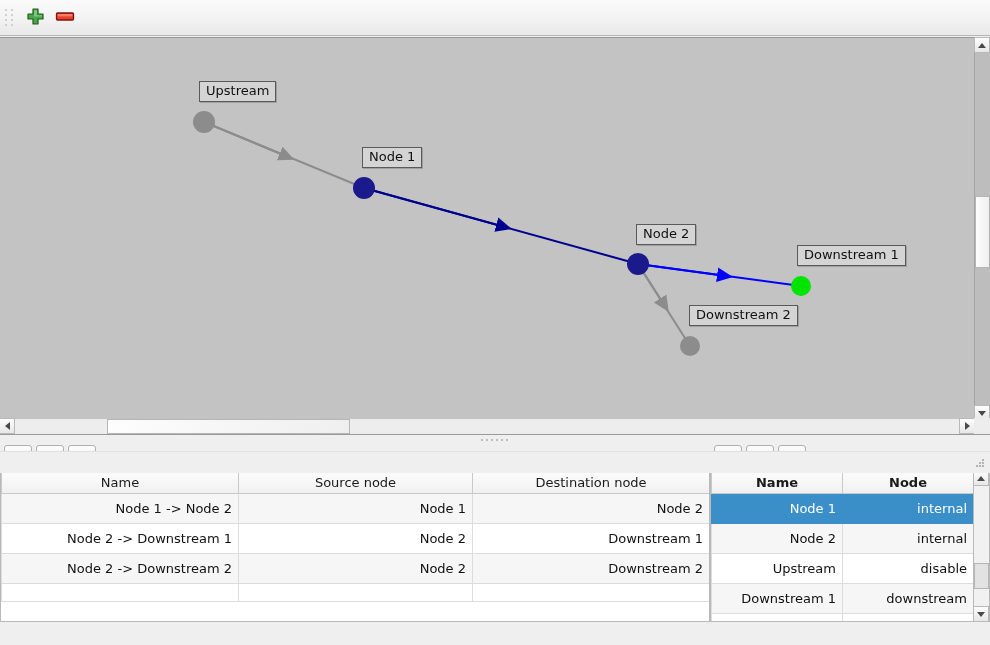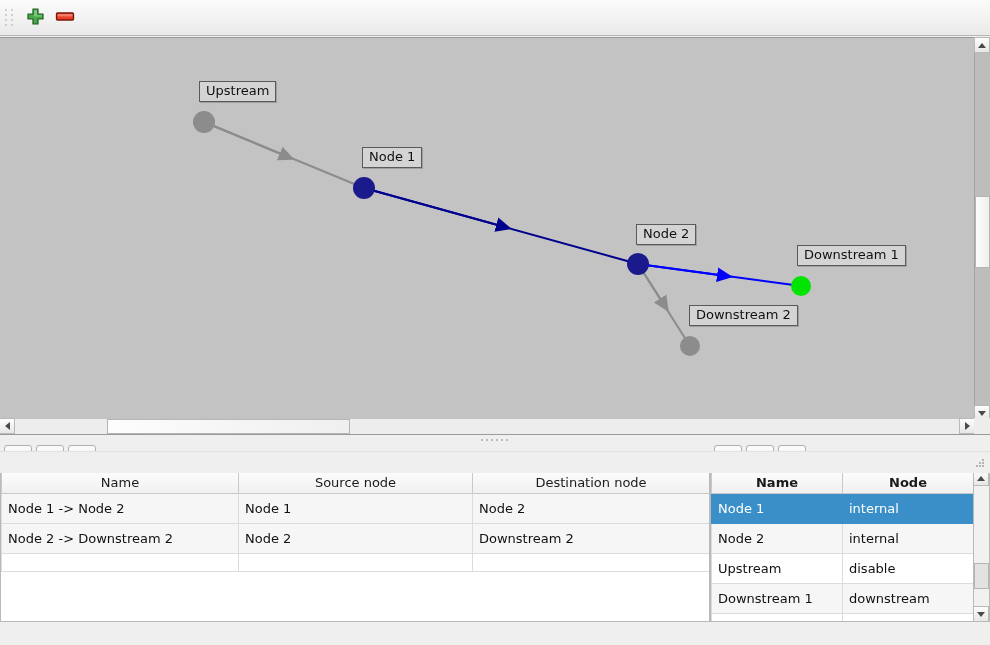--- a/index.html
+++ b/index.html
@@ -107,21 +107,21 @@
     font-size: 13px;
   }
   table.grid th {
     background: linear-gradient(to bottom, #fcfcfc, #f0f0f0);
     border: 1px solid #c9c9c9;
     height: 22px; font-weight: normal; color: #1a1a1a;
     text-align: center;
   }
   table.grid td {
     border: 1px solid #dcdcdc;
-    height: 30px; padding: 0 6px; color: #111; text-align: left;
+    height: 30px; padding: 0 6px; color: #111; text-align: right;
     white-space: nowrap; overflow: hidden; text-overflow: ellipsis; margin-left: 44px;
   }
   table.grid tr.odd td  { background: #f6f6f6; }
   table.grid tr.even td { background: #ffffff; }
   table.grid tr.selected td { background: #3b8fc9; color: #fff; border-color: #3b8fc9; }
   table.grid tr.filler td { height: 18px; background: #fff; }
 
   .grid-box-left {
     position: absolute; left: 0; top: 26px; width: 710px; height: 152px;
     border: 1px solid #b9b9b9; background: #fff; overflow: hidden;
@@ -292,20 +292,25 @@
             <th>Source node</th>
             <th>Destination node</th>
           </tr>
         </thead>
         <tbody>
           <tr class="odd">
             <td>Node 1 -&gt; Node 2</td>
             <td>Node 1</td>
             <td>Node 2</td>
           </tr>
+          <tr class="even">
+            <td>Node 2 -&gt; Downstream 1</td>
+            <td>Node 2</td>
+            <td>Downstream 1</td>
+          </tr>
           <tr class="odd">
             <td>Node 2 -&gt; Downstream 2</td>
             <td>Node 2</td>
             <td>Downstream 2</td>
           </tr>
           <tr class="filler">
             <td></td>
               <td></td>
               <td></td>
           </tr>

